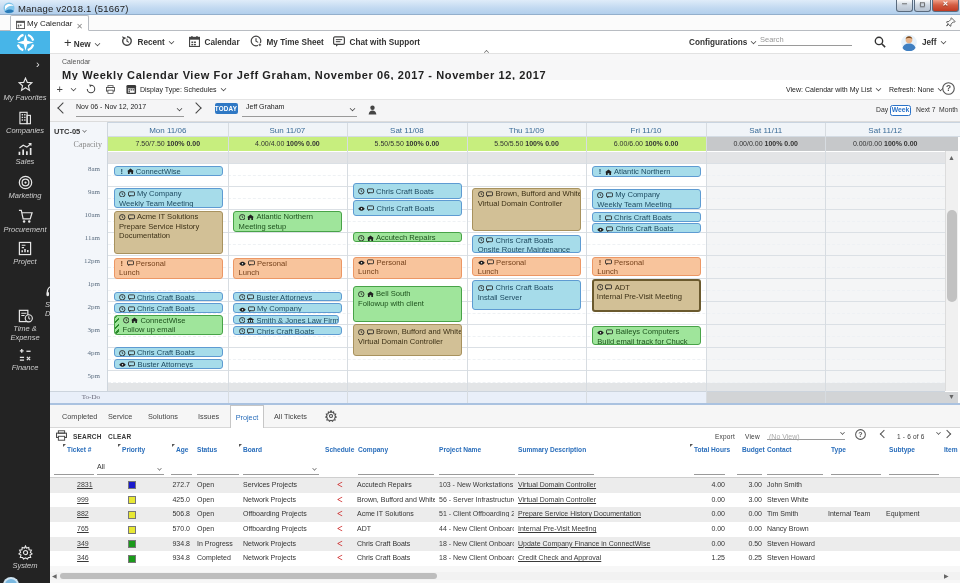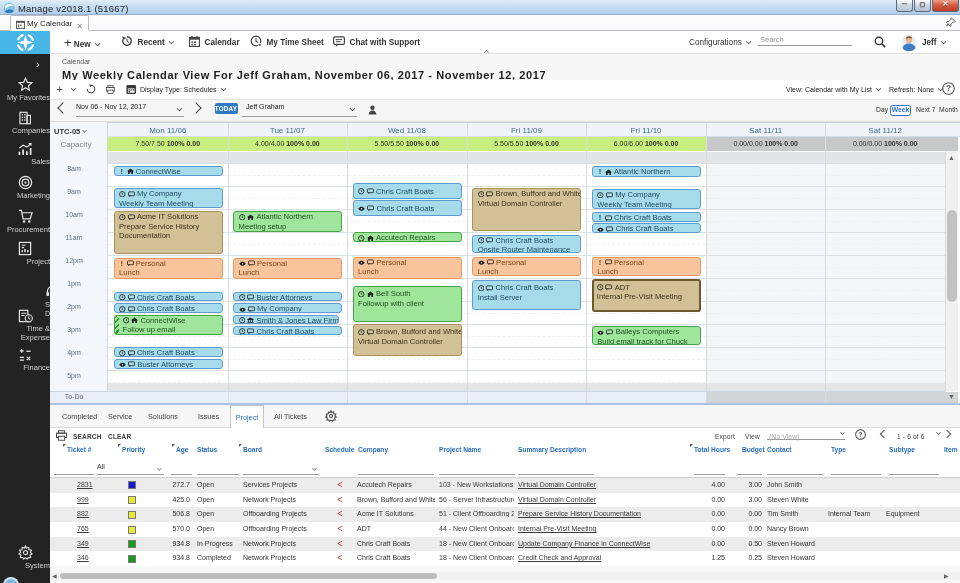--- a/index.html
+++ b/index.html
@@ -22,21 +22,21 @@
 
 
 #navbar { left:0; top:31px; width:960px; height:23px; background:#fff; border-bottom:1px solid #e2e2e2; }
 #logo { left:0; top:31px; width:50px; height:23px; background:#47b5e8; text-align:center; }
 .navitem { position:absolute; top:0; height:23px; line-height:23px; font-size:8.2px; font-weight:bold; color:#333; }
 .chev { display:inline-block; width:5px; height:5px; border-right:1.3px solid #444; border-bottom:1.3px solid #444; transform:rotate(45deg) scale(.8); margin-left:4px; margin-bottom:1px; }
 .chev.up { transform:rotate(225deg) scale(.7); margin-bottom:-2px; }
 
 
 #sidebar { left:0; top:54px; width:50px; height:529px; background:#232323; color:#c9c9c9; }
-.sbitem { position:absolute; width:50px; text-align:right; font-size:7.5px; line-height:8.5px; color:#cfcfcf; }
+.sbitem { position:absolute; width:50px; text-align:center; font-size:7.5px; line-height:8.5px; color:#cfcfcf;font-style:italic; }
 .sbitem svg { display:block; margin:0 auto 2px auto; }
 
 
 #bcrow { left:50px; top:54px; width:910px; height:26px; background:#f7f7f8; }
 #toolrow1 { left:50px; top:80px; width:910px; height:20px; background:#fff; border-bottom:1px solid #e4e4e4; }
 #toolrow2 { left:50px; top:100px; width:910px; height:22px; background:#f5f5f6; border-bottom:1px solid #dcdcdc; }
 .t1item { position:absolute; top:0; height:19px; line-height:19px; font-size:7px; color:#222; }
 
 #todaybtn { left:214.5px; top:103px; width:23px; height:11px; background:#2f78c4; color:#fff; border-radius:2px; font-size:6.3px; font-weight:bold; text-align:center; line-height:11px; letter-spacing:.2px; }
 .ddl { position:absolute; border-bottom:1px solid #9a9a9a; font-size:7px; color:#222; }
@@ -45,21 +45,21 @@
 
 
 #calhead { left:50px; top:122px; width:910px; height:15px; background:#f0f4f8; border-top:1px solid #c9d4e0; border-bottom:1px solid #d4dce4; }
 .dayname { position:absolute; top:125.5px; width:119.6px; text-align:center; font-size:8px; color:#3a6b97; }
 #caprow { left:50px; top:137px; width:895px; height:14px; }
 .cap { position:absolute; top:137px; height:14px; width:119.6px; text-align:center; font-size:7px; color:#333; line-height:14px; }
 .capg { background:#c7ee7e; }
 .caps { background:#c6c8ca; color:#333; }
 #alldayrow { left:108px; top:151.5px; width:837px; height:11px; background:#e3e4e6; }
 #gutterbg { left:50px; top:122px; width:58px; height:281px; background:#f3f6fa; border-right:1px solid #cfd6dd; }
-.tlabel { position:absolute; left:48px; width:52px; text-align:center; font-size:7px; color:#5c6e80; }
+.tlabel { position:absolute; left:48px; width:52px; text-align:right; font-size:7px; color:#5c6e80;font-family:Liberation Serif, serif; }
 #gridbg { left:108px; top:162.5px; width:837px; height:220px; background:#fff; }
 #wkndbg { left:705.9px; top:162.5px; width:239.1px; height:220px; background:#f4f5f6; }
 .hline { position:absolute; left:108px; width:837px; height:1px; background:#dbe0e5; }
 .hhline { position:absolute; left:108px; width:837px; height:0; border-top:1px dashed #eef1f4; }
 .vline { position:absolute; top:123px; height:280px; width:1px; background:#d7dce1; }
 #grayband { left:108px; top:382.5px; width:850px; height:8px; background:#e3e5e7; }
 #todorow { left:50px; top:390.5px; width:895px; height:12px; background:#e9eff9; border-top:1px solid #ccd4dd; }
 #todownd { left:705.9px; top:391.5px; width:252.1px; height:11px; background:#d2d4d6; }
 #paneline { left:50px; top:403px; width:910px; height:2px; background:#aac2e0; }
 
@@ -167,21 +167,21 @@
     </svg>
 &nbsp;My Time Sheet</div>
 <div class="abs navitem" style="left:333px;top:31px;">
 <svg width="12" height="11" viewBox="0 0 14 12" style="vertical-align:-1.5px;">
       <rect x="0.7" y="0.7" width="12.6" height="8.6" rx="1.5" fill="none" stroke="#444" stroke-width="1.4"></rect>
       <path d="M3.5 9 L3.5 12 L7 9 Z" fill="#444"></path>
       <rect x="3.3" y="3.2" width="7.4" height="1.2" fill="#444"></rect>
       <rect x="3.3" y="5.6" width="5.4" height="1.2" fill="#444"></rect>
     </svg>
 &nbsp;Chat with Support</div>
-<div class="abs navitem" style="left:689px;top:31px;font-weight:normal;">Configurations<span class="chev"></span></div>
+<div class="abs navitem" style="left:689px;top:31px;font-weight:bold;">Configurations<span class="chev"></span></div>
 <div class="abs" style="left:758px;top:44.5px;width:94px;height:1px;background:#9a9a9a;"></div>
 <div class="abs" style="left:760px;top:35px;font-size:7.5px;color:#999;">Search</div>
 <svg class="abs" style="left:874px;top:36px;" width="12" height="12" viewBox="0 0 14 14">
     <circle cx="5.8" cy="5.8" r="4.3" fill="none" stroke="#333" stroke-width="1.6"></circle>
     <path d="M9 9 L13 13" stroke="#333" stroke-width="1.8"></path>
   </svg>
 <div class="abs" style="left:901px;top:33.5px;width:16px;height:17px;">
 <svg width="16" height="17" viewBox="0 0 16 17">
       <circle cx="8" cy="8.5" r="7.8" fill="#e8f2fa"></circle>
       <path d="M8 9.5 C11.5 9.5 14 11.5 14.5 14 A8 8 0 0 1 1.5 14 C2 11.5 4.5 9.5 8 9.5 Z" fill="#3f7fc1"></path>
@@ -323,23 +323,23 @@
   </svg>
 <div class="dwm" style="left:876px;">Day</div>
 <div class="abs" id="weekbox">Week</div>
 <div class="dwm" style="left:916px;">Next 7</div>
 <div class="dwm" style="left:939px;">Month</div>
 
 <div class="abs" id="calhead"></div>
 <div class="abs" id="gutterbg"></div>
 <div class="abs" style="left:54px;top:126.5px;font-size:7.5px;font-weight:bold;color:#333;">UTC-05 <span class="chev" style="transform:rotate(45deg) scale(.6);margin-left:0;"></span></div>
 <div class="dayname" style="left:108px;">Mon 11/06</div>
-<div class="dayname" style="left:227.6px;">Tue 11/07</div>
-<div class="dayname" style="left:347.1px;">Wed 11/08</div>
-<div class="dayname" style="left:466.7px;">Fri 11/09</div>
+<div class="dayname" style="left:227.6px;">Sun 11/07</div>
+<div class="dayname" style="left:347.1px;">Sat 11/08</div>
+<div class="dayname" style="left:466.7px;">Thu 11/09</div>
 <div class="dayname" style="left:586.3px;text-align:center;">Fri 11/10</div>
 <div class="dayname" style="left:705.9px;">Sat 11/11</div>
 <div class="dayname" style="left:825.4px;">Sat 11/12</div>
 <div class="abs" id="caprow"></div>
 <div class="abs tlabel" style="left:50px;top:140px;font-size:8px;color:#888;">Capacity</div>
 <div class="cap capg" style="left:108px;">7.50/7.50 <b>100% 0.00</b></div>
 <div class="cap capg" style="left:227.6px;">4.00/4.00 <b>100% 0.00</b></div>
 <div class="cap capg" style="left:347.1px;">5.50/5.50 <b>100% 0.00</b></div>
 <div class="cap capg" style="left:466.7px;">5.50/5.50 <b>100% 0.00</b></div>
 <div class="cap capg" style="left:586.3px;">6.00/6.00 <b>100% 0.00</b></div>

